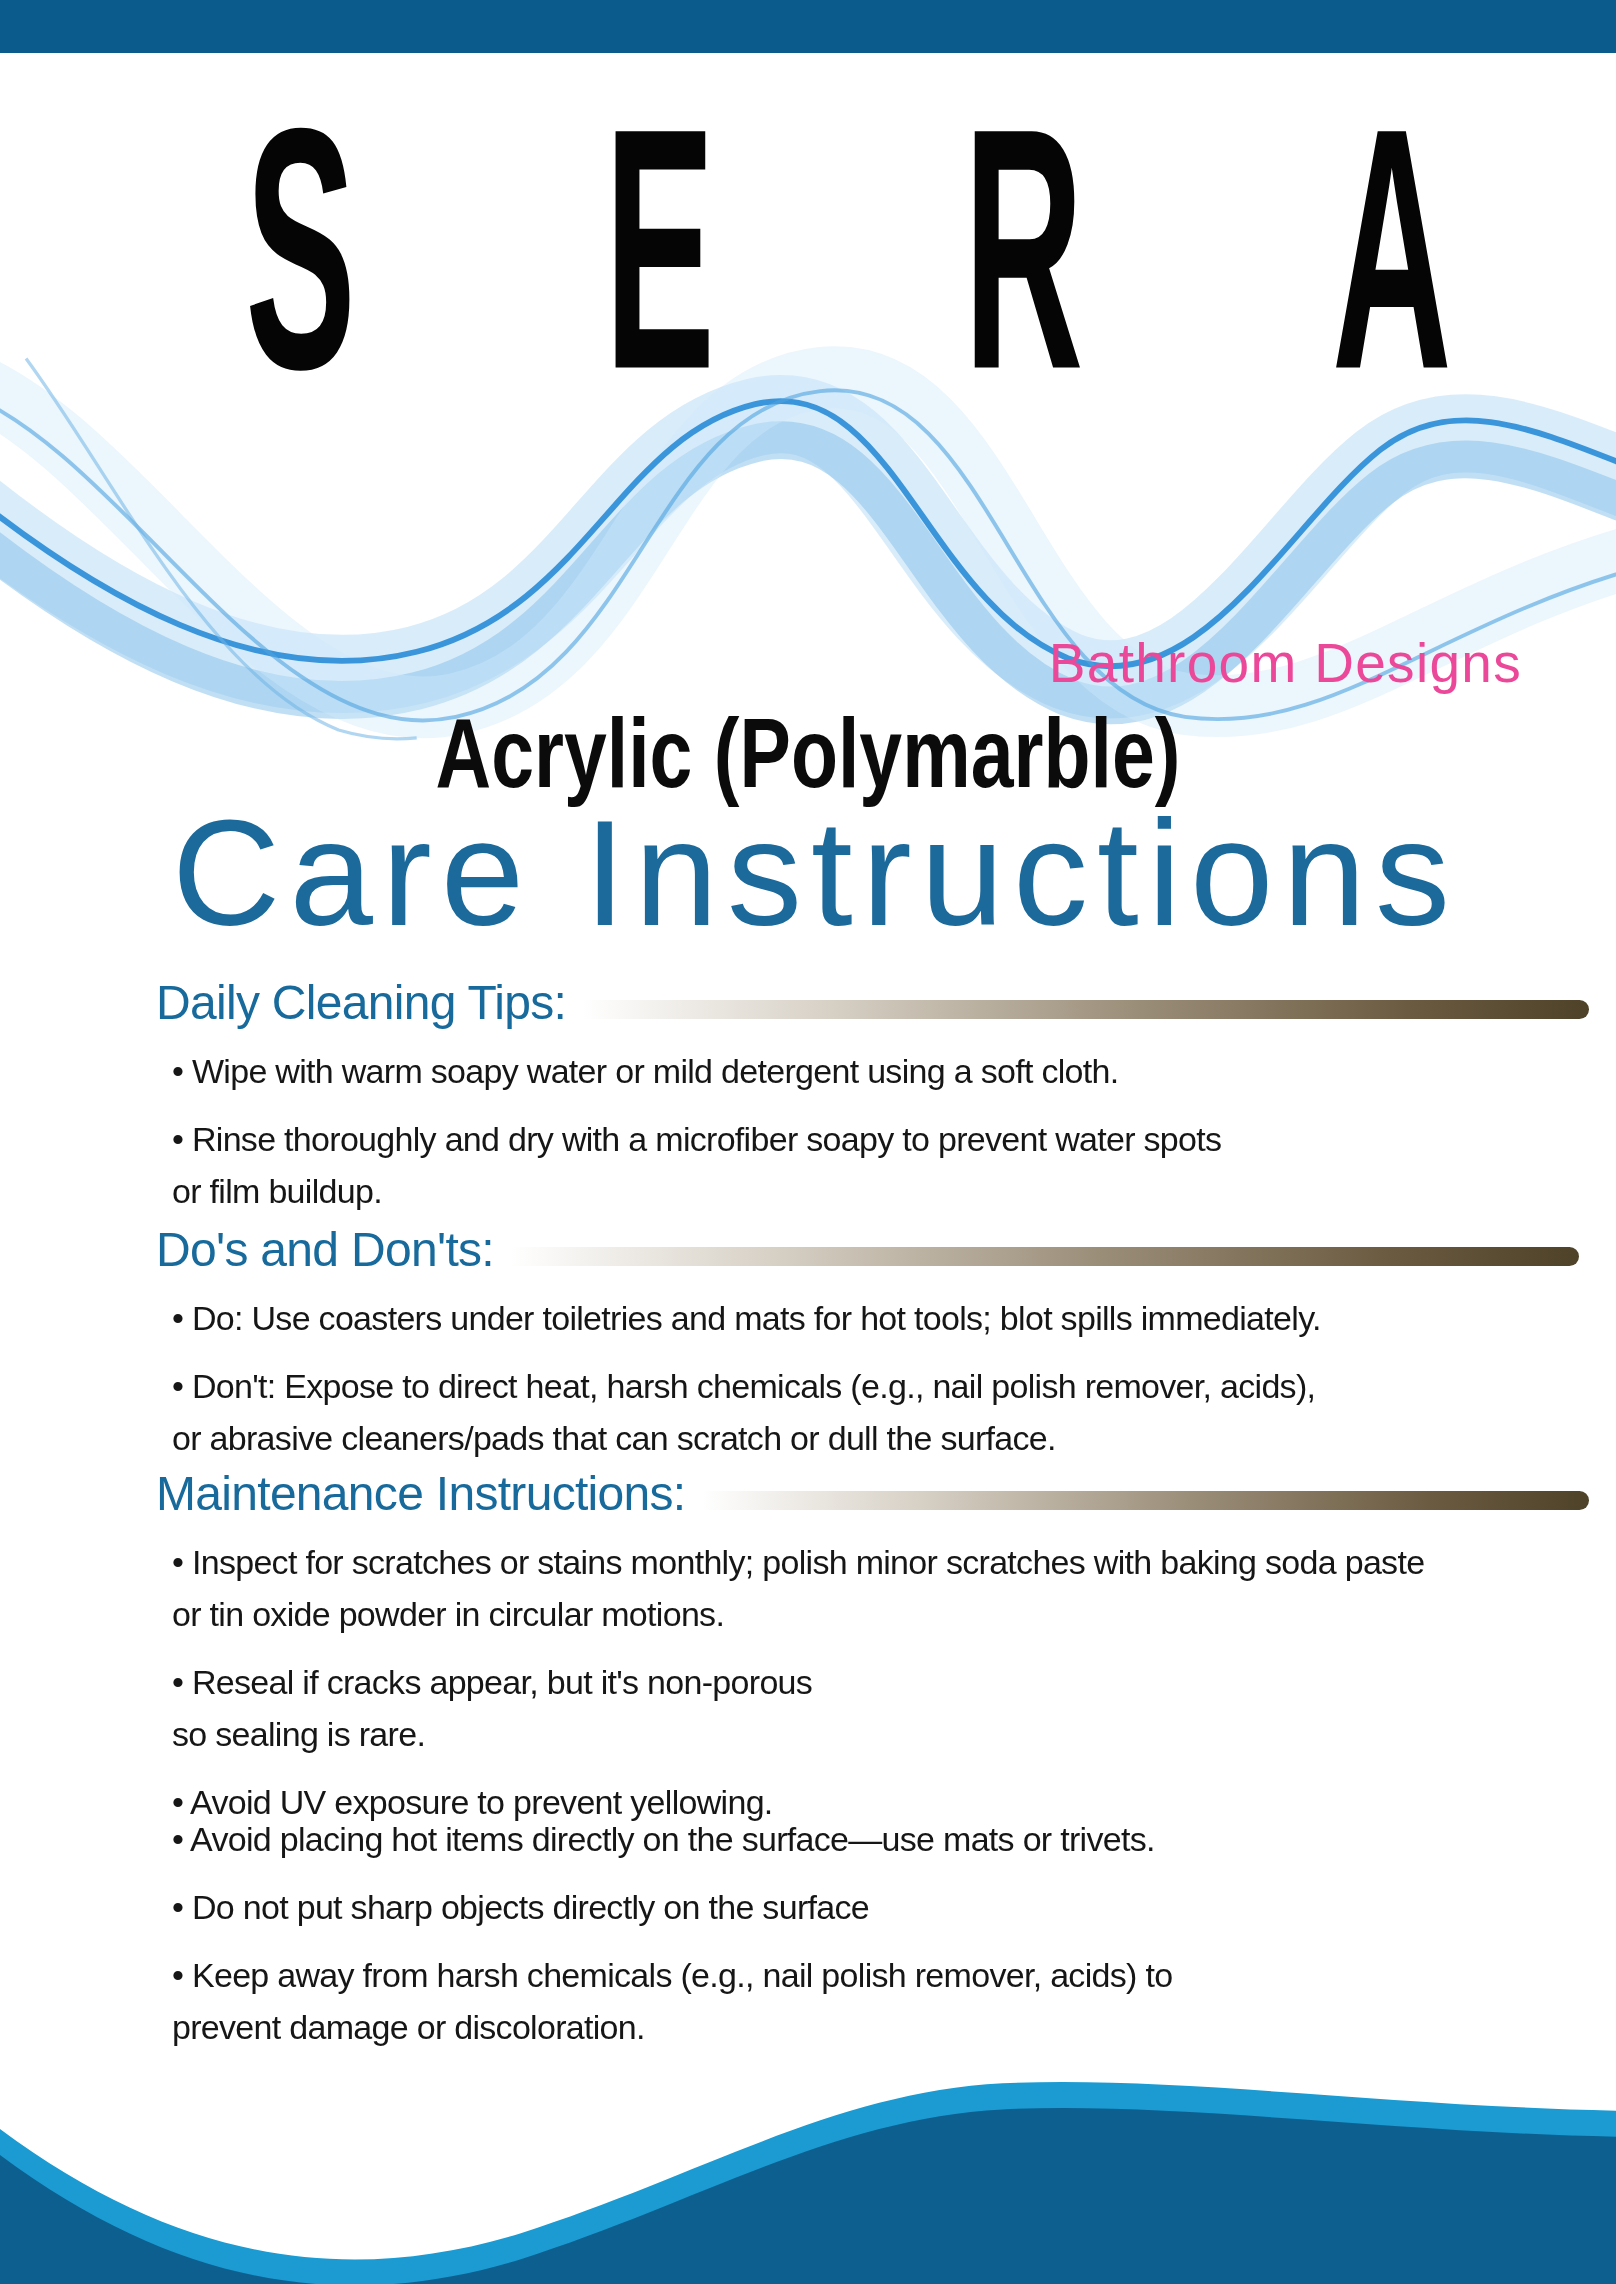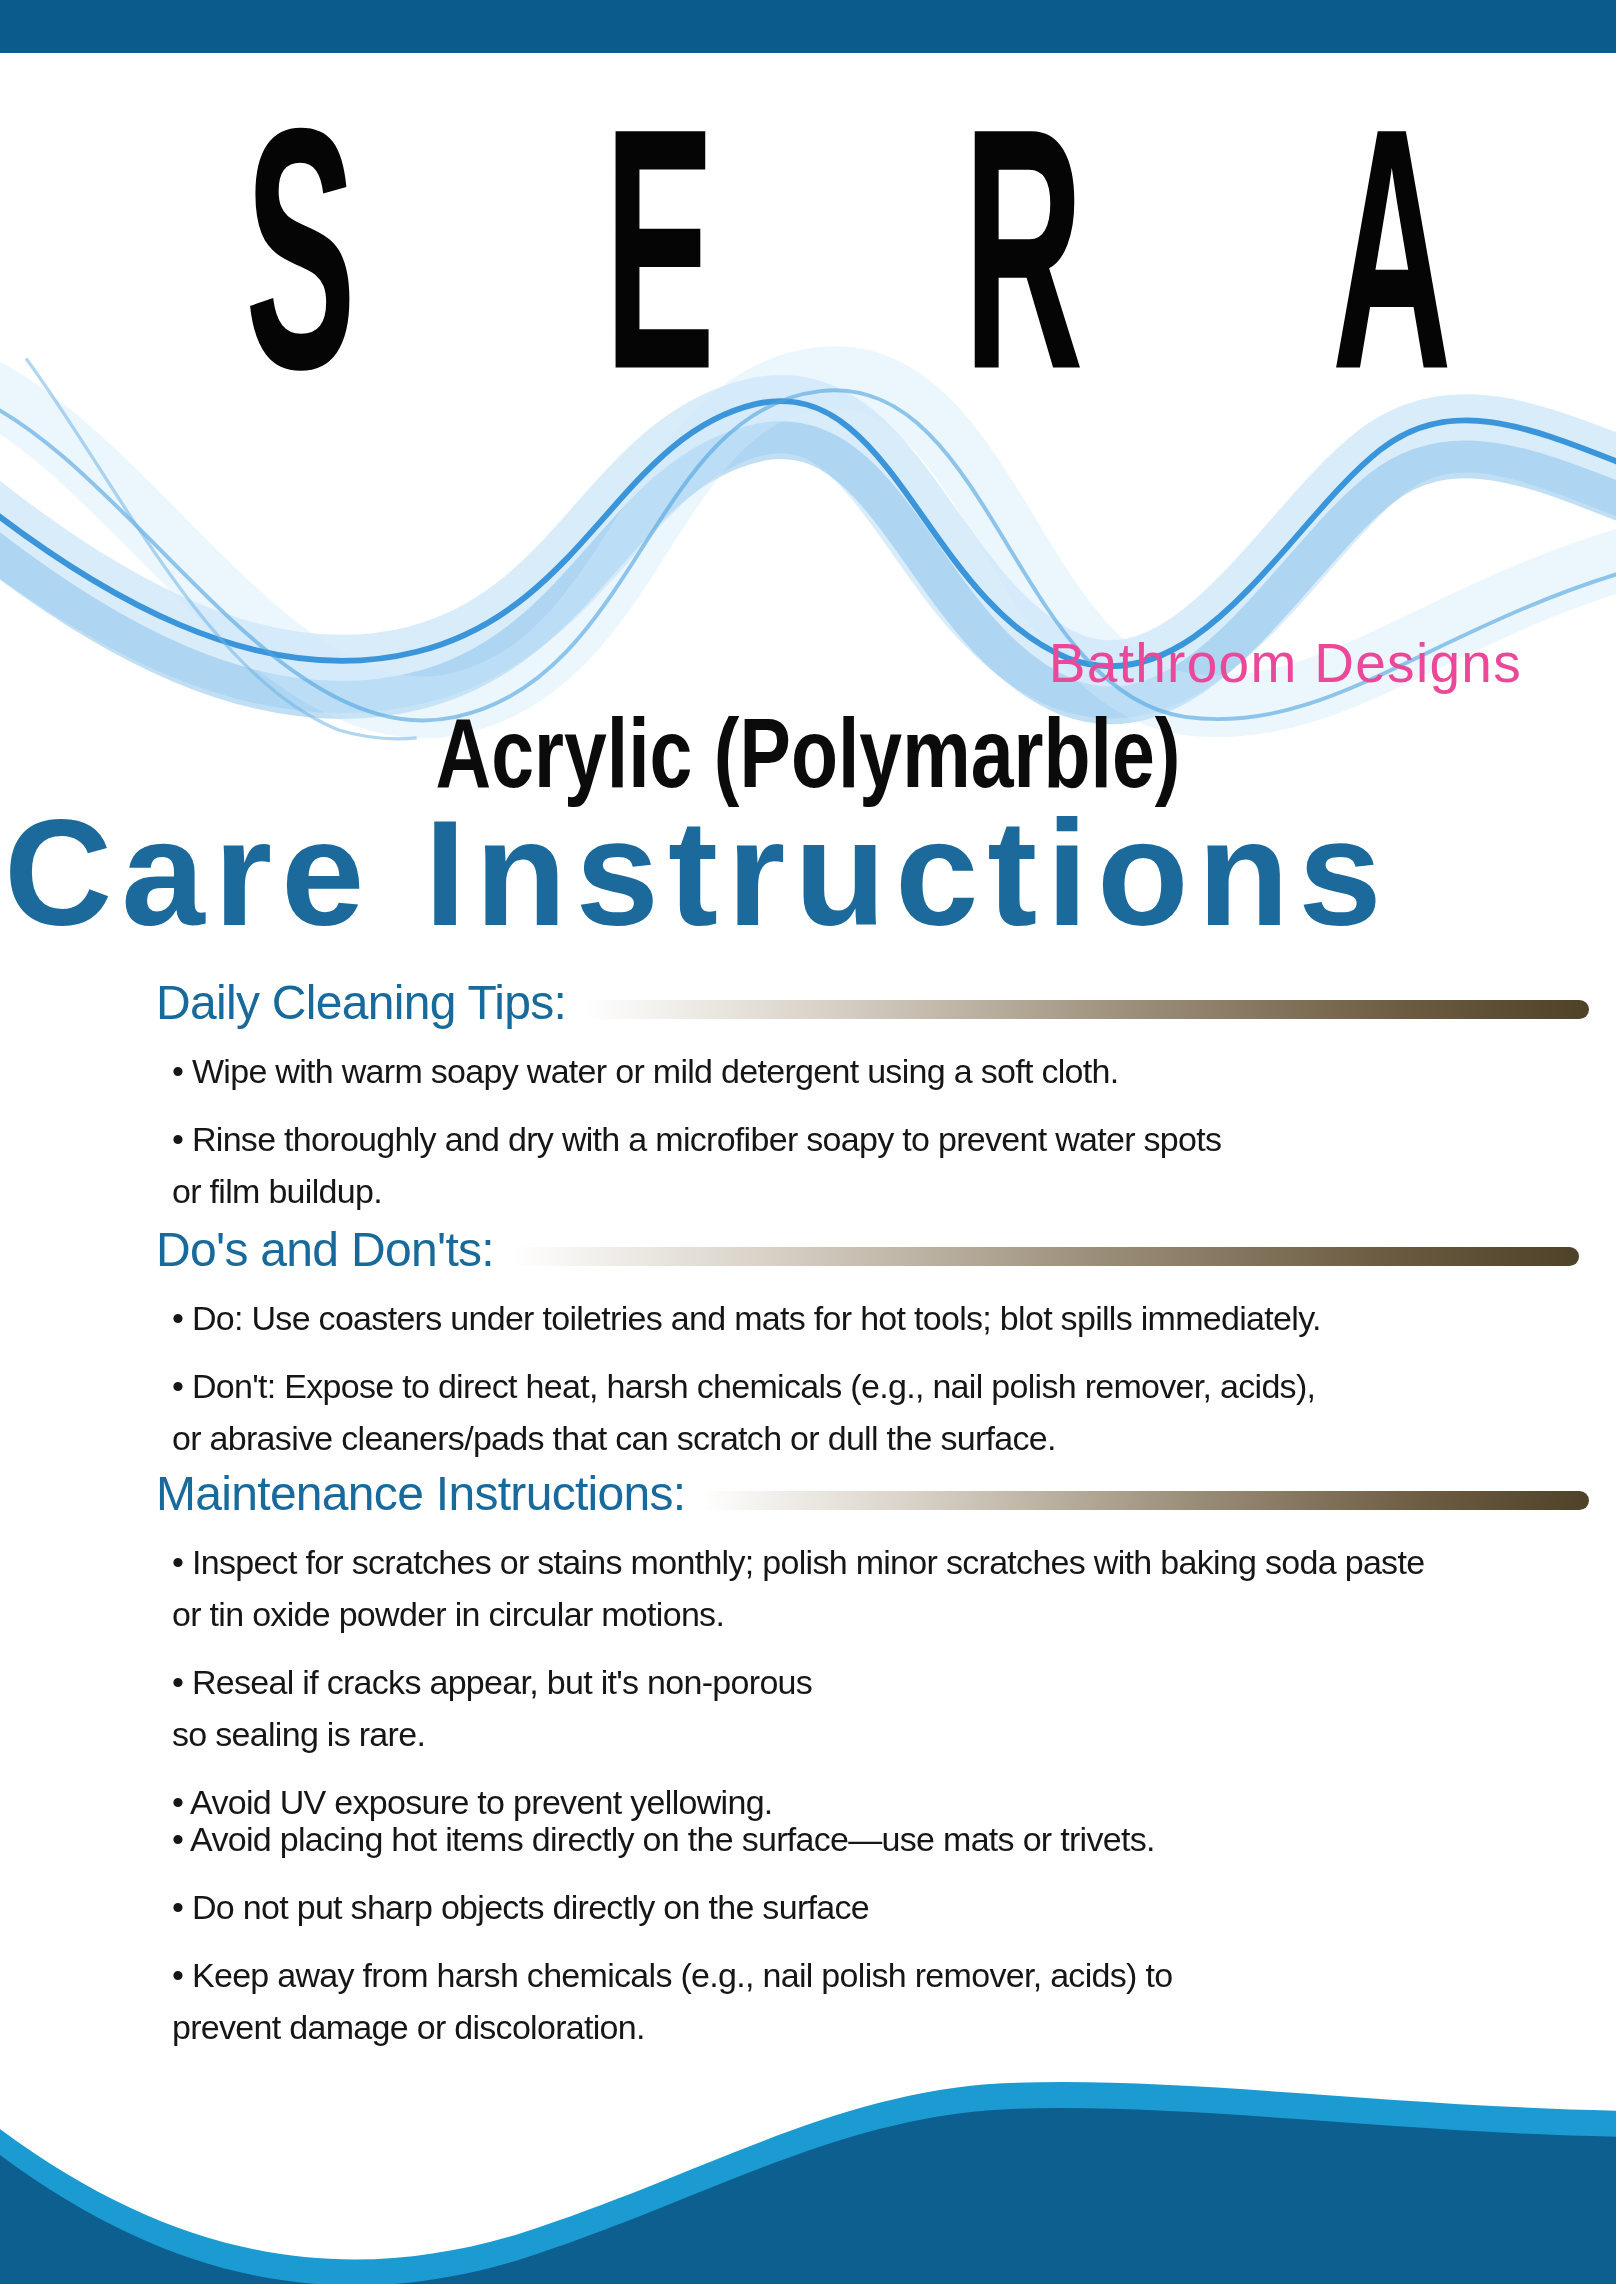--- a/index.html
+++ b/index.html
@@ -43,22 +43,23 @@
   .subtitle{
     position:absolute;top:704px;left:0;right:0;
     text-align:center;
     font-size:107px;line-height:107px;font-weight:bold;
     color:#0b0b0b;
     transform:scale(0.72,0.92);
     transform-origin:50% 0;
     white-space:nowrap;
   }
   .maintitle{
-    position:absolute;top:798px;left:4px;right:0;
-    font-size:150px;line-height:150px;font-weight:bold;
+    position:absolute;top:798px;left:15px;right:0;
+    text-align:center;
+    font-size:150px;line-height:150px;font-weight:normal;
     letter-spacing:9px;
     color:#1B6A9B;
     white-space:nowrap;
   }
   
   .sec{position:absolute;left:156px;right:27px;}
   .sec-head{display:flex;align-items:center;gap:17px;}
   .sec-head h2{
     margin:0;
     font-size:48px;line-height:52px;font-weight:normal;

